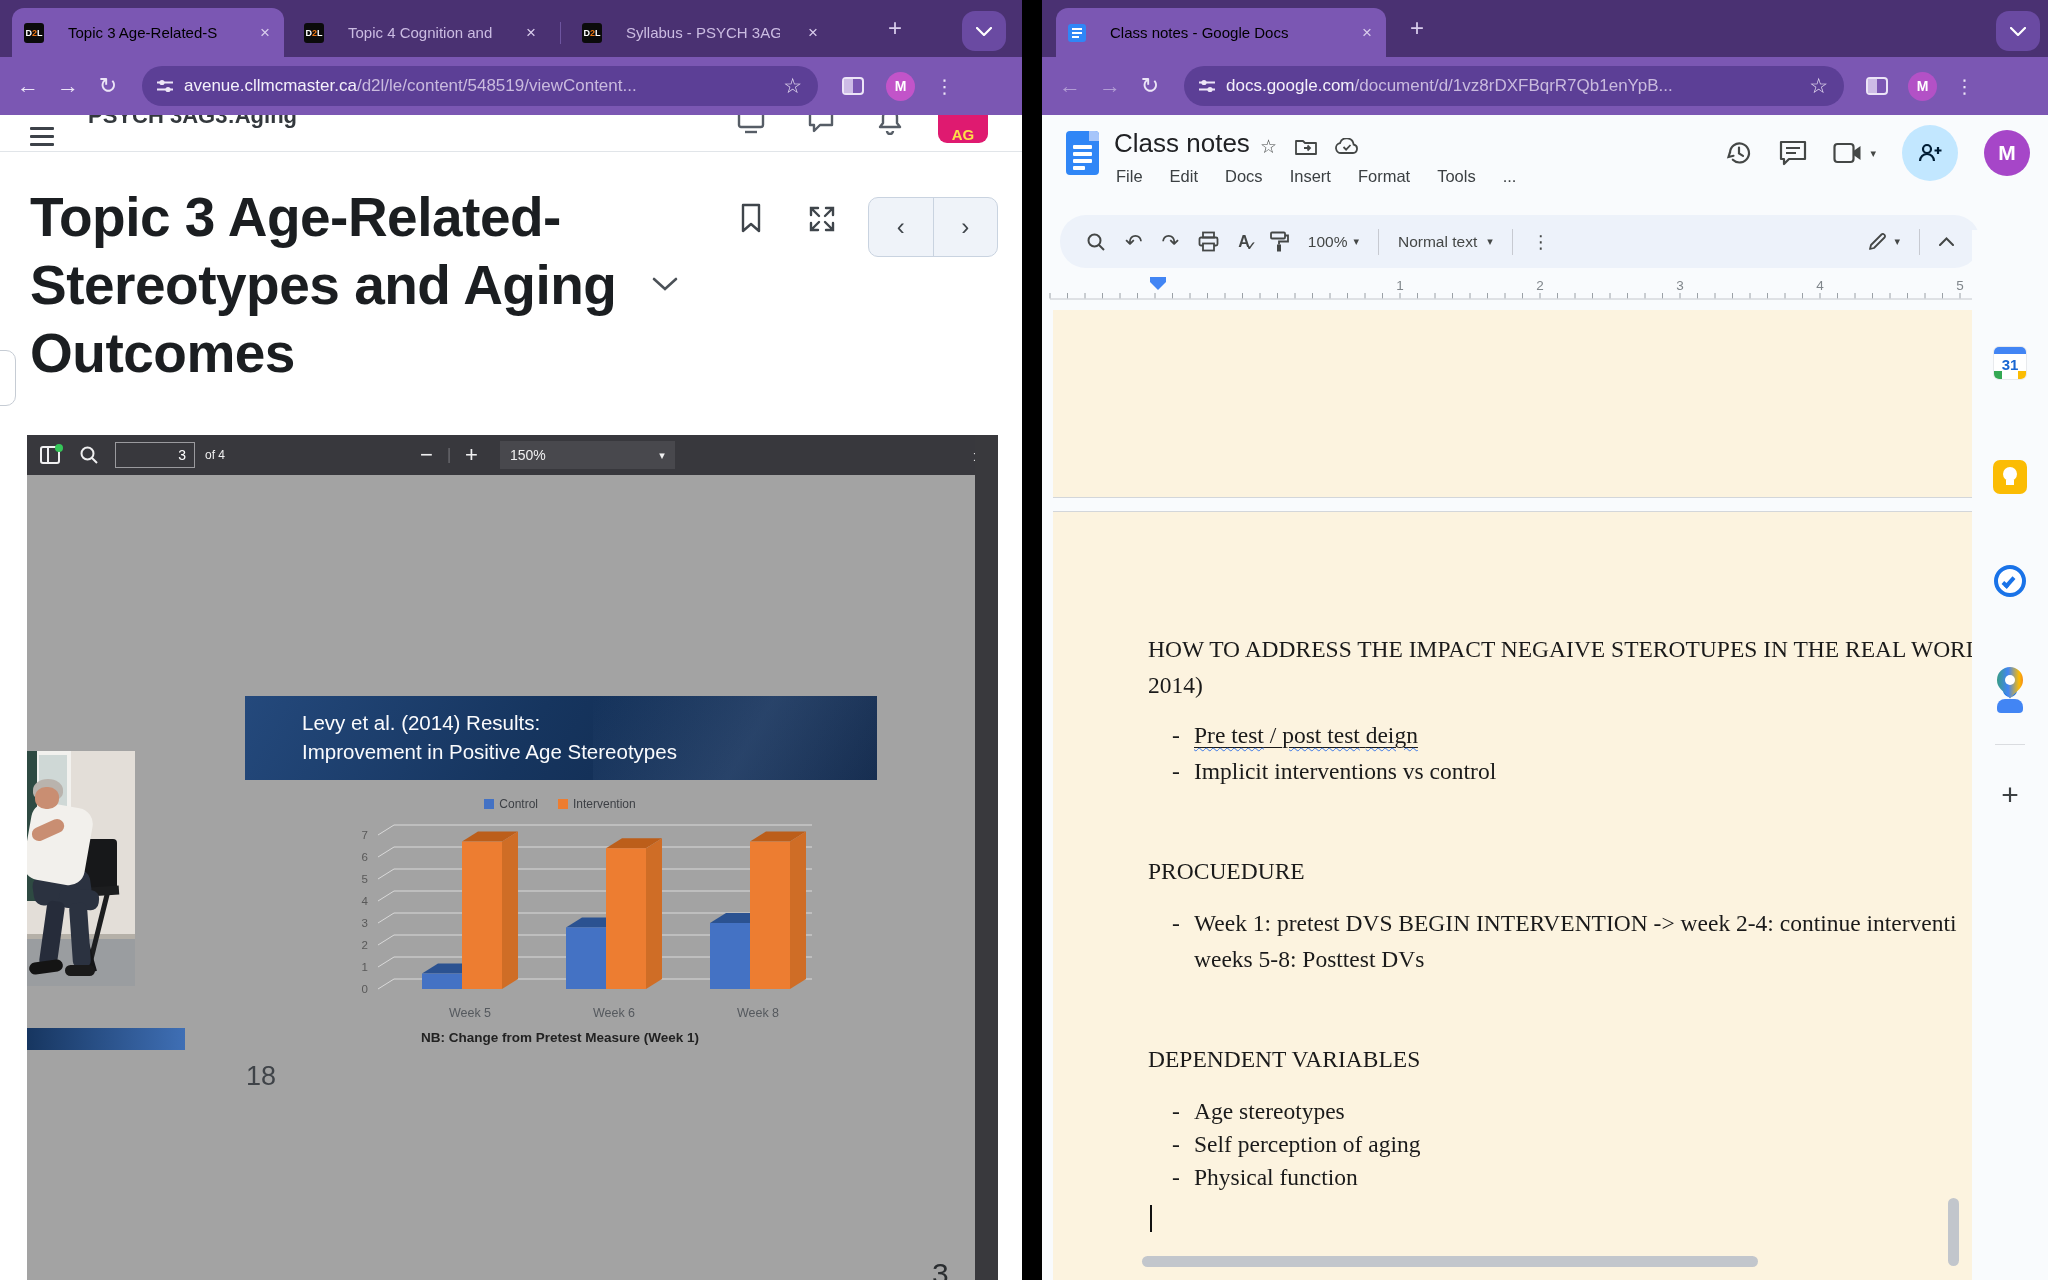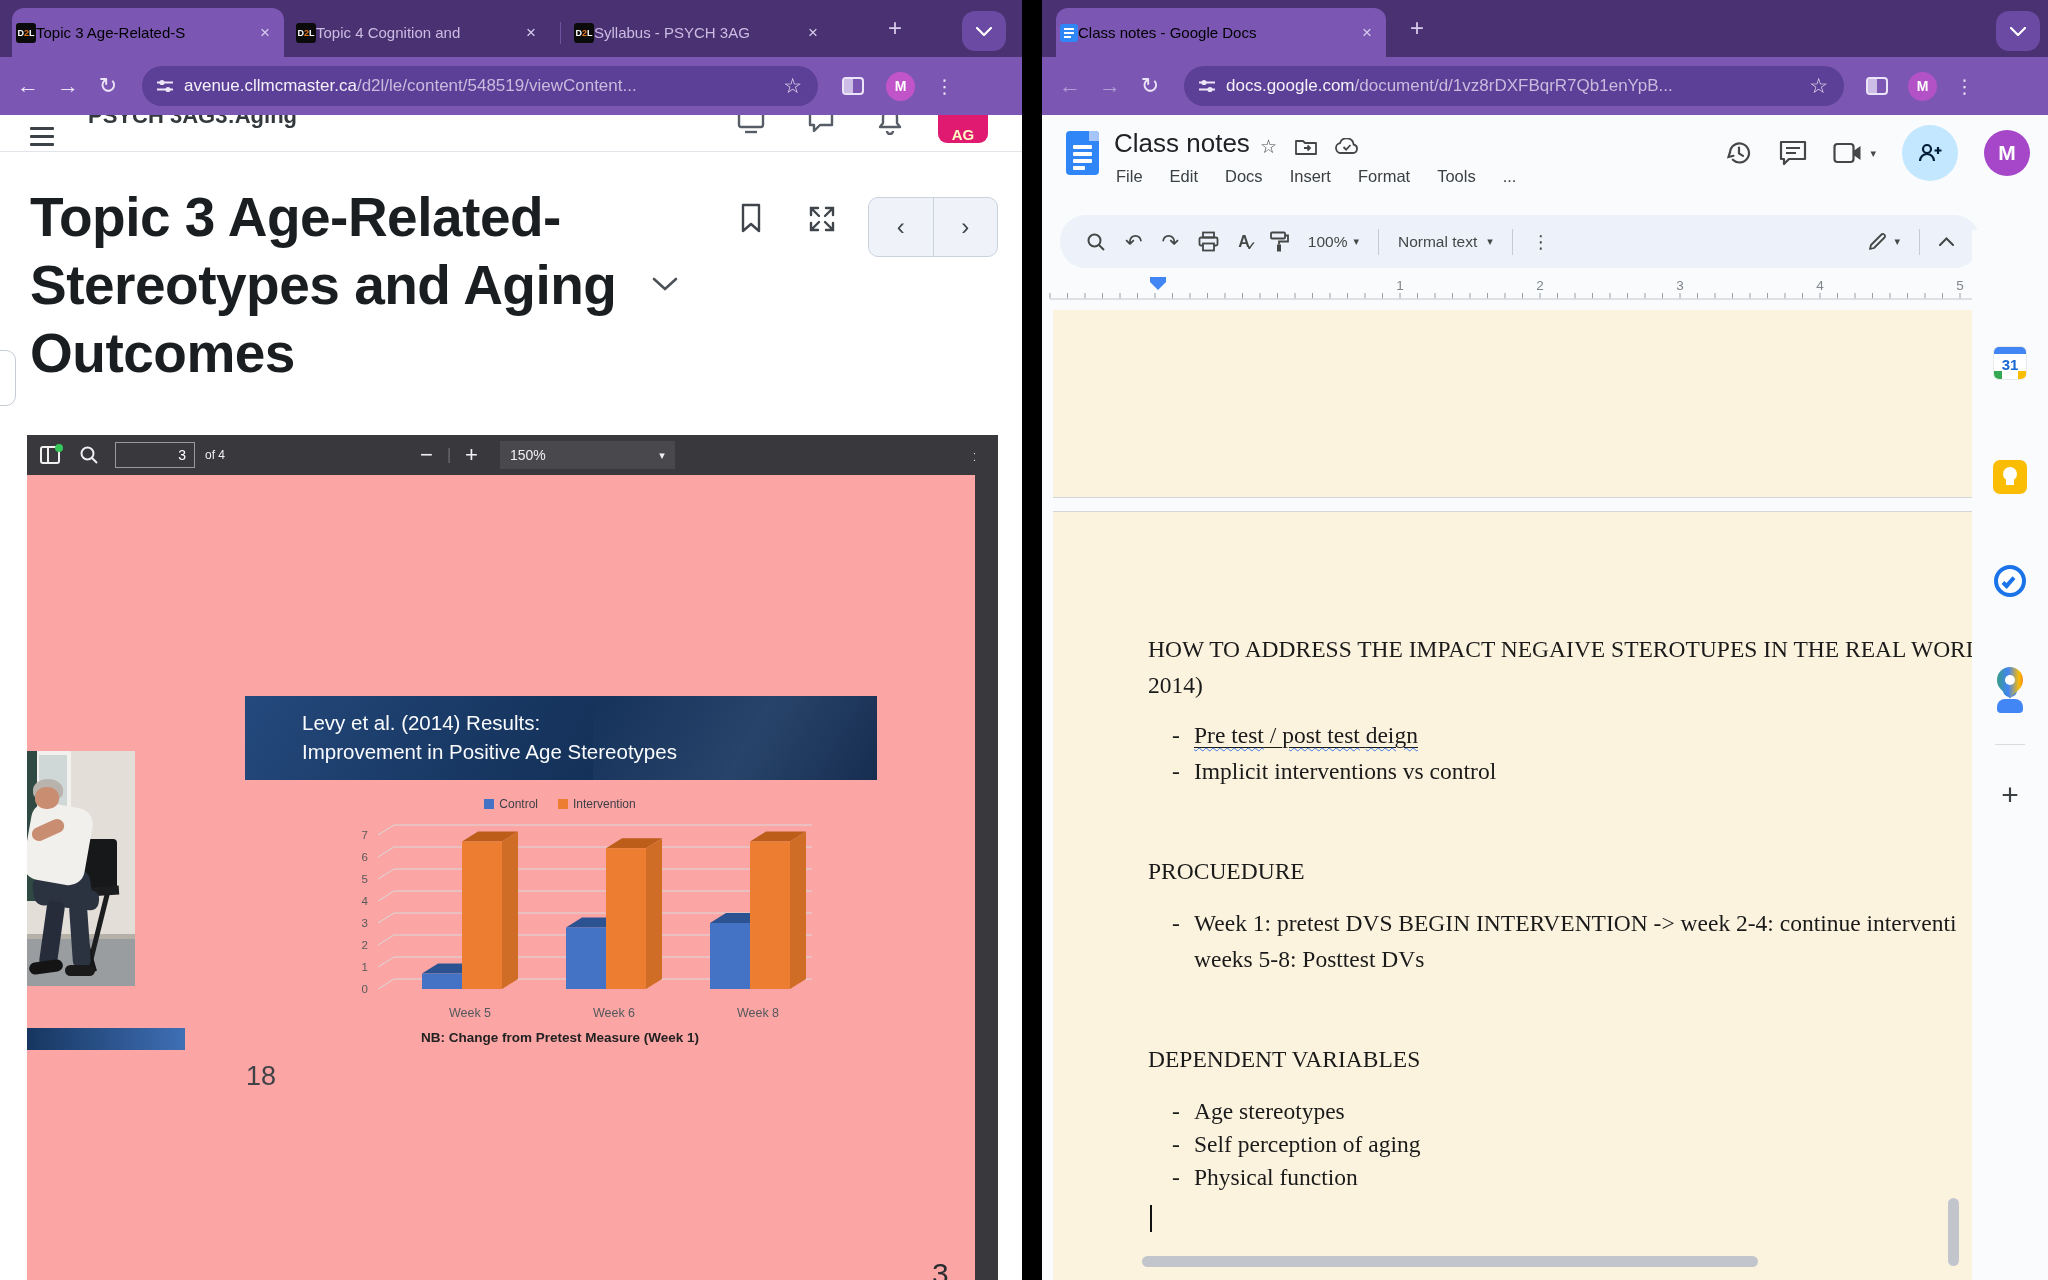--- a/index.html
+++ b/index.html
@@ -5,21 +5,21 @@
   * { margin:0; padding:0; box-sizing:border-box; }
   html,body { width:2048px; height:1280px; background:#000; overflow:hidden;
               font-family:"Liberation Sans", sans-serif; }
   .win { position:absolute; top:0; height:1280px; overflow:hidden; }
   #left-window { left:0; width:1022px; background:#fff; }
   #right-window { left:1042px; width:1006px; background:#f9fbfd; }
 
   
   .tabstrip { position:absolute; left:0; top:0; right:0; height:57px; background:#4a3172; }
   .tab { position:absolute; top:8px; height:49px; border-radius:12px 12px 0 0;
-         display:flex; align-items:center; padding:0 10px 0 4px; gap:0; overflow:hidden; }
+         display:flex; align-items:center; padding:0 10px 0 12px; gap:24px; overflow:hidden; }
   .tab.active { background:#7b57b3; }
   .tab .tlabel { font-size:15px; color:#cbbce2; white-space:nowrap; overflow:hidden; flex:1; }
   .tab.active .tlabel { color:#000000; }
   .tab .x { color:#d9cdec; font-size:17px; line-height:1; padding:2px 4px; }
   .favicon-d2l { width:20px; height:20px; background:#0b0b0b; border-radius:3px; flex:none;
       color:#fff; font-size:9px; font-weight:bold; display:flex; align-items:center; justify-content:center; letter-spacing:0; }
   .favicon-d2l i { color:#e87511; font-style:normal; }
   .tab-sep { position:absolute; top:22px; width:1px; height:22px; background:#6e55a0; }
   .newtab { position:absolute; top:17px; color:#d9cdec; font-size:24px; line-height:22px; }
   .strip-chevron { position:absolute; top:11px; width:44px; height:40px; border-radius:13px;
@@ -40,40 +40,40 @@
   .dots3 { color:#ece5f7; font-size:19px; letter-spacing:0; flex:none; text-align:center; }
 
   
   .d2l-page { position:absolute; left:0; top:115px; right:0; bottom:0; background:#fff; }
   .d2l-nav { position:absolute; left:0; top:0; right:0; height:37px; overflow:hidden; border-bottom:1px solid #e1e5e9; }
   .burger { position:absolute; left:30px; top:12px; width:24px; }
   .burger div { height:3px; background:#3d4249; margin-bottom:5px; border-radius:1px; }
   .course-cut { position:absolute; left:88px; top:-12px; font-size:22px; font-weight:bold; color:#33383d; }
   .navic { position:absolute; top:-8px; color:#565d66; }
   .d2l-badge { position:absolute; left:938px; top:-12px; width:50px; height:40px; background:#df1a70;
-      border-radius:9px; color:#fef9c3; font-weight:bold; font-size:15px; text-align:center; line-height:64px; overflow:hidden;}
+      border-radius:9px; color:#fde047; font-weight:bold; font-size:15px; text-align:center; line-height:64px; overflow:hidden;}
   .drawer-handle { position:absolute; left:-8px; top:235px; width:24px; height:56px; background:#fff;
       border:1px solid #c6ccd4; border-radius:0 10px 10px 0; }
   .d2l-title { position:absolute; left:30px; top:68px; font-size:55px; line-height:68px; font-weight:600;
       color:#1b1e21; letter-spacing:-0.5px; }
   .title-caret { position:absolute; left:652px; top:162px; }
   .icon-btn { position:absolute; color:#3f454b; }
   .pager { position:absolute; left:868px; top:82px; width:130px; height:60px; background:#eff3f9;
       border:1px solid #c9d3e0; border-radius:10px; display:flex; }
   .pager > div { flex:1; display:flex; align-items:center; justify-content:center; font-size:24px; color:#3f454b; }
   .pager > div:first-child { border-right:1px solid #c9d3e0; }
 
   
   .pdf-toolbar { position:absolute; left:27px; top:320px; width:971px; height:40px; background:#38383d;
       display:flex; align-items:center; color:#f0f0f1; }
   .pdf-page-input { width:80px; height:26px; border:1px solid #9a9a9e; background:transparent; color:#fff;
       text-align:right; font-size:14px; padding-right:8px; font-family:"Liberation Sans",sans-serif; }
   .pdf-zoom { width:175px; height:28px; background:#48484d; display:flex; align-items:center;
       padding:0 10px; font-size:14px; }
-  .pdf-body { position:absolute; left:27px; top:360px; width:948px; bottom:0; background:#fca5a5; overflow:hidden; }
+  .pdf-body { position:absolute; left:27px; top:360px; width:948px; bottom:0; background:#a3a3a3; overflow:hidden; }
   .pdf-scrollstrip { position:absolute; left:975px; top:320px; width:23px; bottom:0; background:#39393d; }
 
   
   .slide-banner { position:absolute; left:218px; top:221px; width:632px; height:84px;
       background:linear-gradient(120deg,#24497c 0%,#16355f 45%,#0e2444 75%,#173akeep 100%);
       background:linear-gradient(120deg,#24497c 0%,#16355f 45%,#0e2444 100%); }
   .slide-banner .shine { position:absolute; right:0; top:0; width:45%; height:100%;
       background:linear-gradient(120deg, rgba(255,255,255,0) 0%, rgba(110,140,185,.25) 55%, rgba(70,100,150,.15) 100%); }
   .slide-banner .t { position:absolute; left:57px; top:12px; color:#fafbfd; font-size:20.5px; line-height:29px; font-weight:500; }
   .photo { position:absolute; left:-2px; top:276px; width:110px; height:235px; background:#e3ded8; overflow:hidden; }

